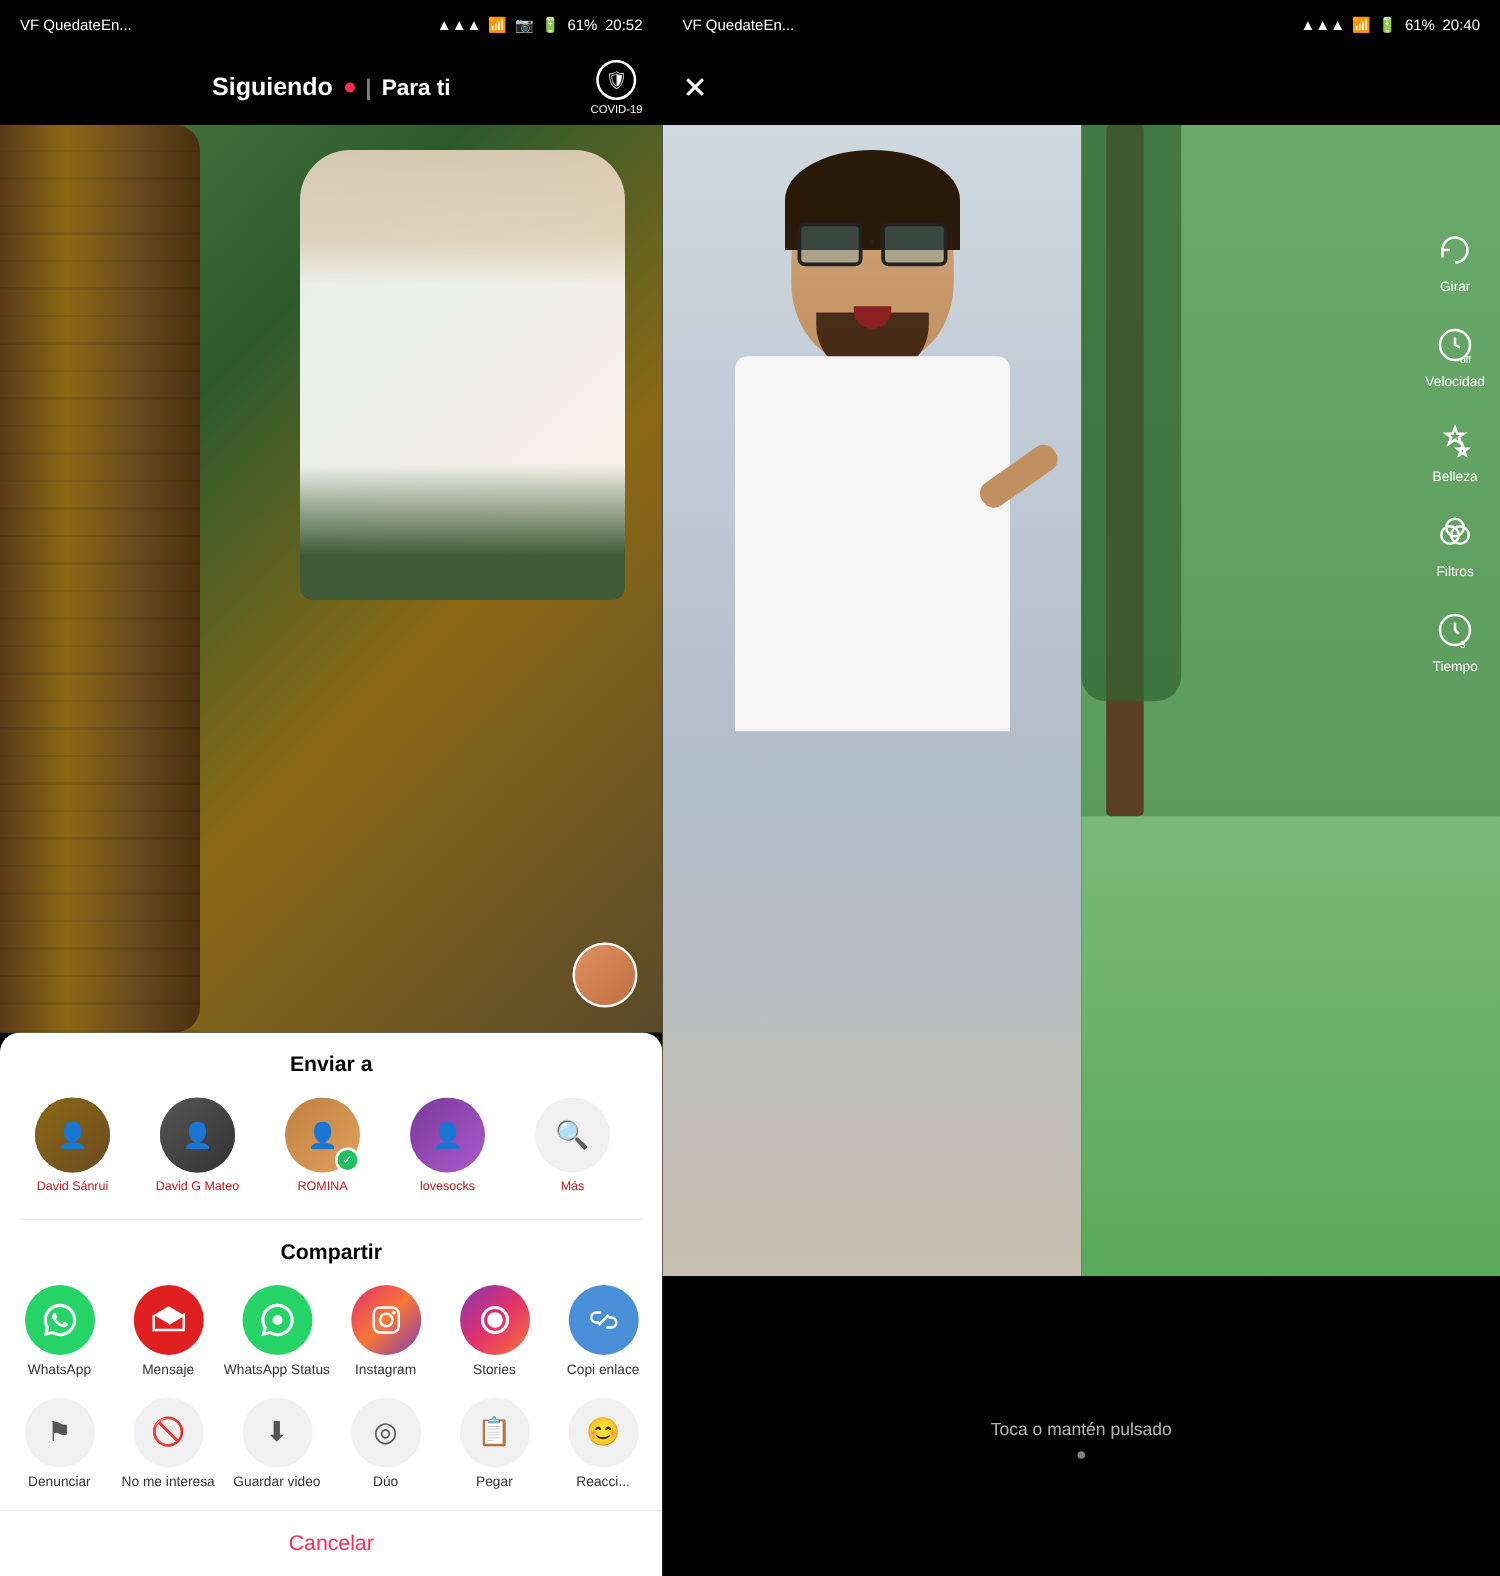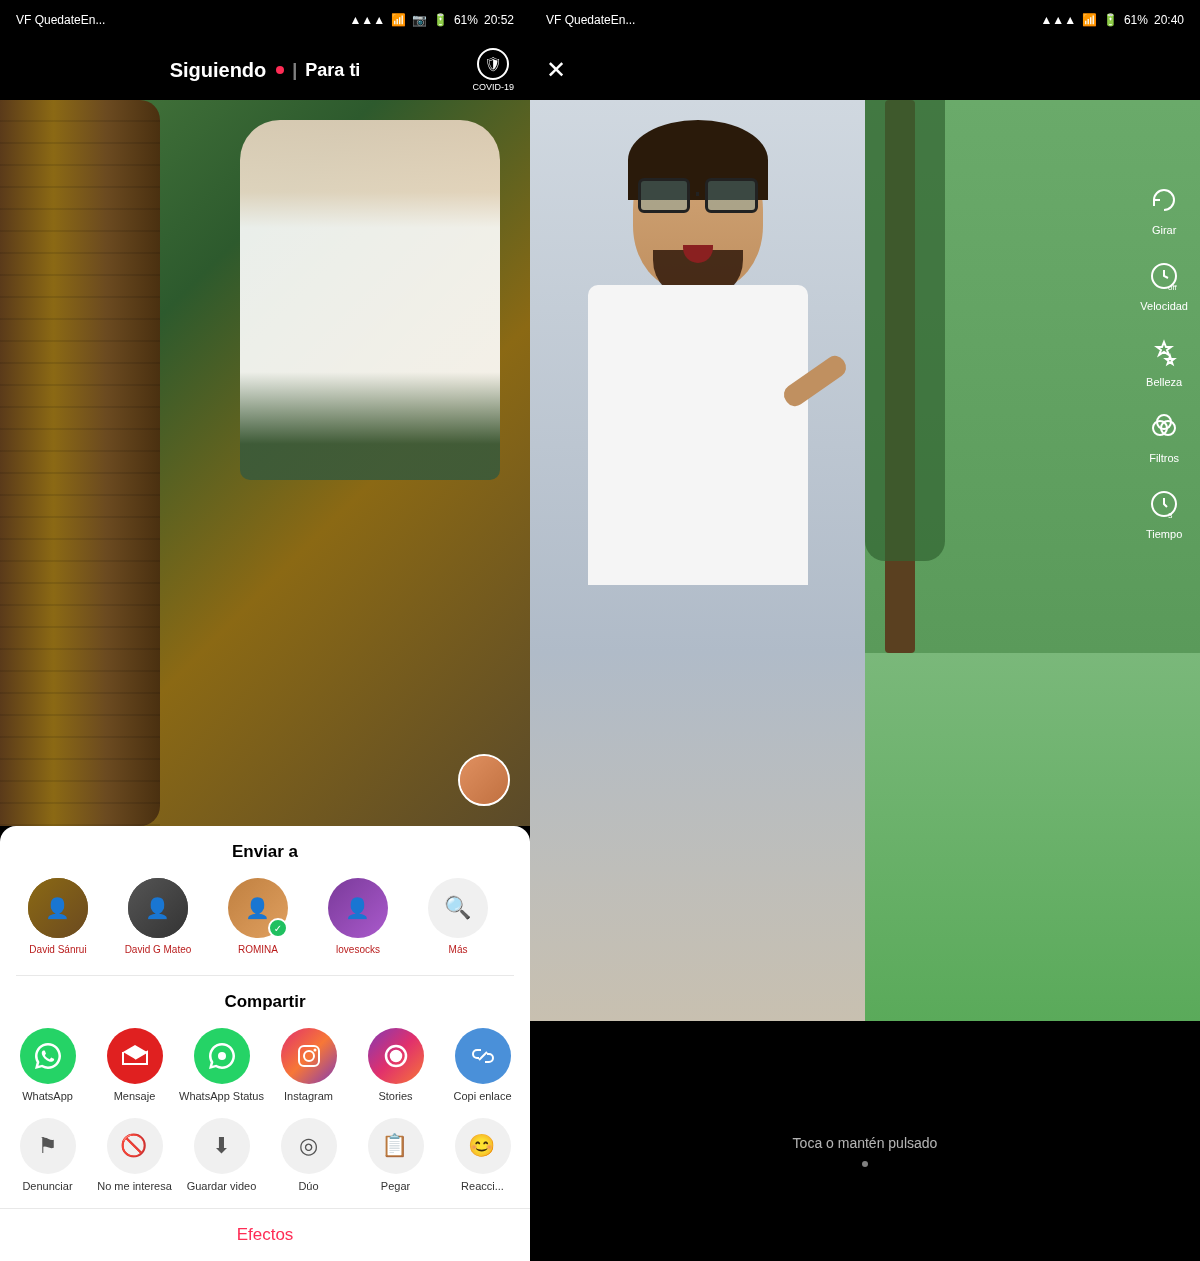--- a/index.html
+++ b/index.html
@@ -683,21 +683,21 @@
       <div class="action-item">
         <div class="action-icon">📋</div>
         <span class="action-name">Pegar</span>
       </div>
       <div class="action-item">
         <div class="action-icon">😊</div>
         <span class="action-name">Reacci...</span>
       </div>
     </div>
 
-    <div class="cancel-btn">Efectos</div>
+    <div class="cancel-btn">Cancelar</div>
   </div>
 
 </div>
 
 <div class="right-panel">
 
   <div class="right-status-bar">
     <div>VF QuedateEn...</div>
     <div style="display:flex;align-items:center;gap:6px;">
       <span>▲▲▲</span>

